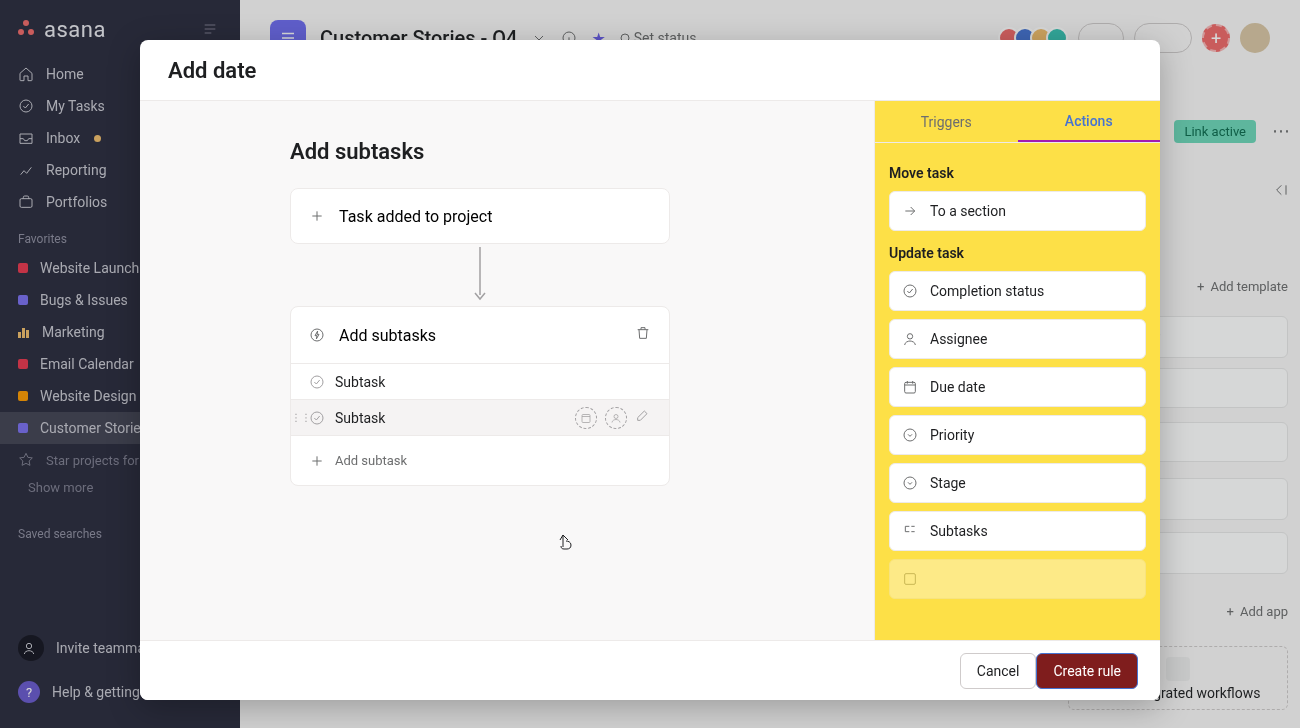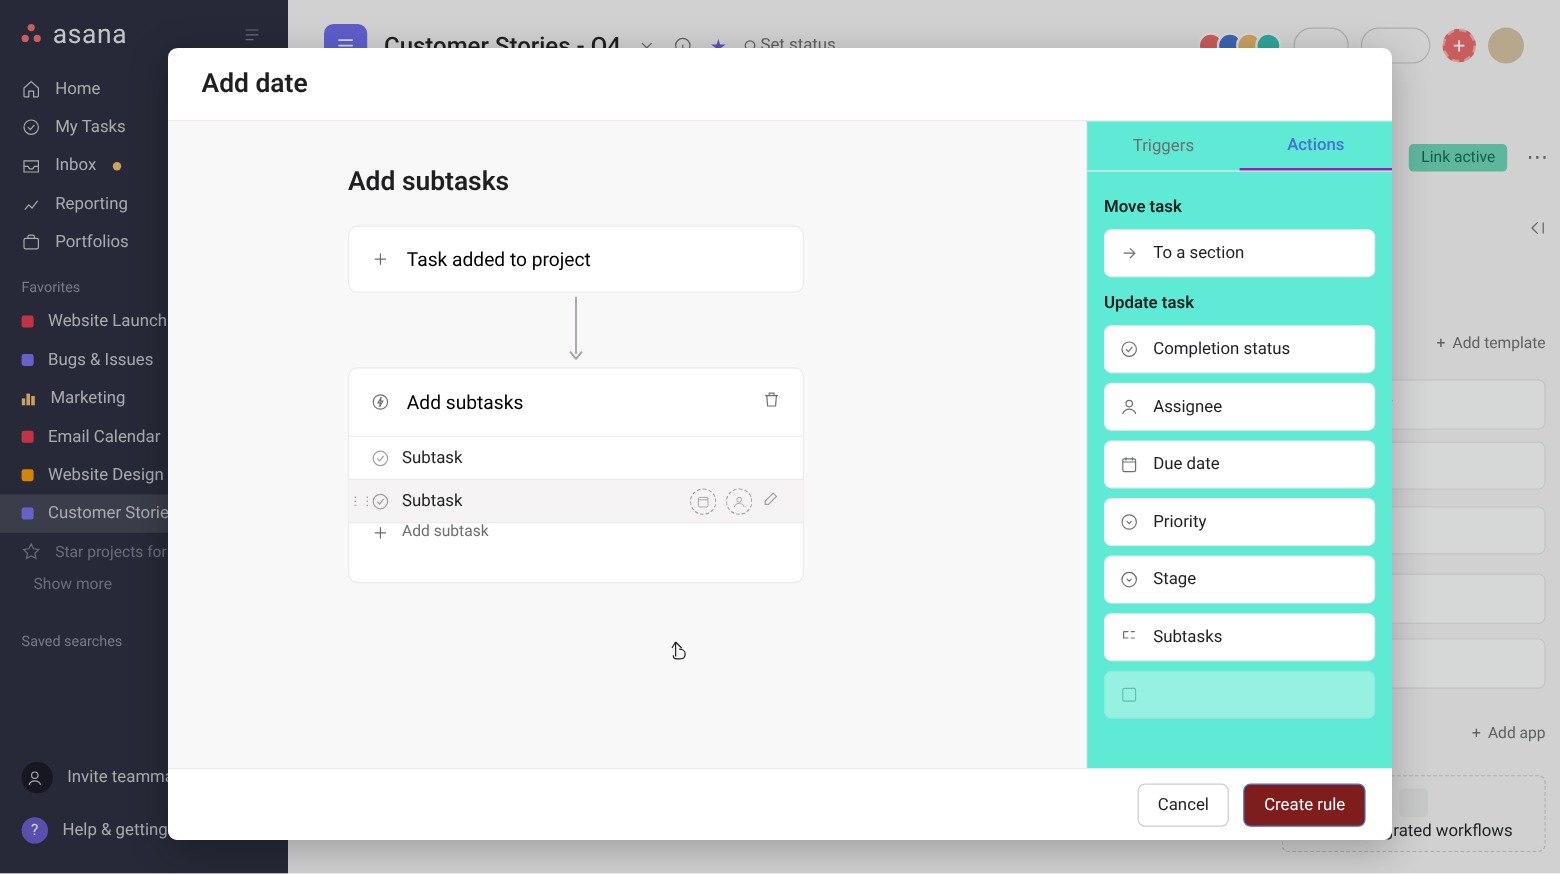--- a/index.html
+++ b/index.html
@@ -79,34 +79,34 @@
   .arrow-down { width:380px; height:62px; display:flex; align-items:center; justify-content:center;}
   .arrow-down svg { color:#a2a0a2;}
   .action-card { padding:0; }
   .action-card .ac-header { height:56px; display:flex;align-items:center;gap:14px;padding:0 18px;}
   .ac-header .trash { margin-left:auto; color:#6d6e6f;}
   .subtask-row { height:36px; display:flex; align-items:center; gap:10px; padding:0 18px; border-top:1px solid #edeae9; font-size:14px; color:#1e1f21; position:relative;}
   .subtask-row.hover { background:#f5f3f3;}
   .subtask-row .drag { position:absolute; left:0; color:#a2a0a2; font-size:10px;}
   .subtask-row .row-icons { margin-left:auto; display:flex; gap:8px; color:#a2a0a2;}
   .dashed-circle { width:22px;height:22px;border:1px dashed #a2a0a2;border-radius:50%;display:flex;align-items:center;justify-content:center;}
-  .add-subtask-row { height:50px; padding:0 18px; display:flex; gap:10px;color:#6d6e6f;font-size:13px;border-top:1px solid #edeae9;}
+  .add-subtask-row { height:50px; padding:0 18px; display:flex; align-items:center;gap:10px;color:#6d6e6f;font-size:13px;border-top:1px solid #edeae9;}
   .cursor-ptr { position:absolute; left:418px; top:432px; font-size:14px; color:#1e1f21;}
 
   
-  .panel { width:255px; background:#5eead4; border-left:1px solid #edeae9; display:flex; flex-direction:column;}
+  .panel { width:286px; background:#fde047; border-left:1px solid #edeae9; display:flex; flex-direction:column;}
   .panel-tabs { height:42px; display:flex; border-bottom:1px solid #edeae9;}
   .panel-tab { flex:1; display:flex;align-items:center;justify-content:center; font-size:14px; color:#6d6e6f; cursor:pointer;}
   .panel-tab.active { color:#4573d2; border-bottom:2px solid #a21caf; font-weight:500;}
   .panel-body { padding:16px 14px 0; overflow-y:auto; flex:1;}
   .panel-section-label { font-size:14px; font-weight:600; color:#1e1f21; margin:6px 0 10px; }
   .panel-item { height:40px; border:1px solid #edeae9; border-radius:6px; display:flex;align-items:center;gap:12px; padding:0 12px; font-size:14px; color:#1e1f21; margin-bottom:8px; cursor:pointer; background:#fff;}
   .panel-item svg { color:#6d6e6f; flex-shrink:0;}
 
-  .modal-footer { height:60px; border-top:1px solid #edeae9; background:#fff; display:flex; align-items:center; justify-content:flex-end; gap:12px; padding:0 22px;}
+  .modal-footer { height:60px; border-top:1px solid #edeae9; background:#fff; display:flex; align-items:center; justify-content:flex-end; padding:0 22px;}
   .btn { height:36px; padding:0 16px; border-radius:6px; font-size:14px; display:flex;align-items:center; cursor:pointer;}
   .btn-secondary { background:#fff;border:1px solid #cfcbcb;color:#1e1f21;}
   .btn-primary { background:#7f1d1d;color:#fff;border:1px solid #4573d2;}
 
   
   .ic { width:16px;height:16px; stroke:currentColor; fill:none; stroke-width:1.5;}
   .ic18 { width:18px;height:18px;}
 </style>
 </head>
 <body>

